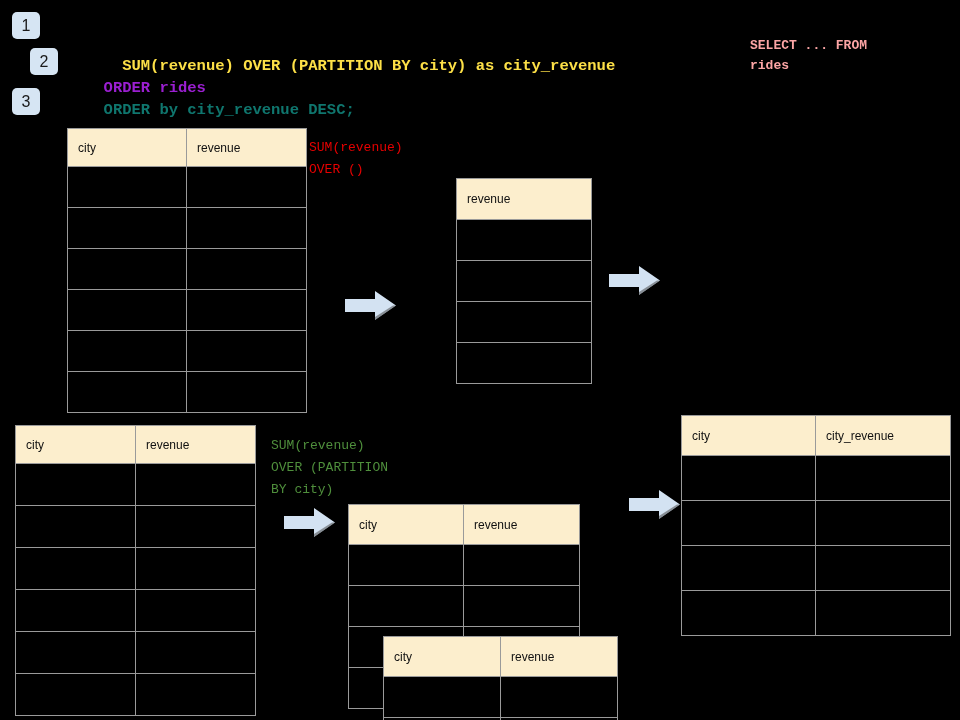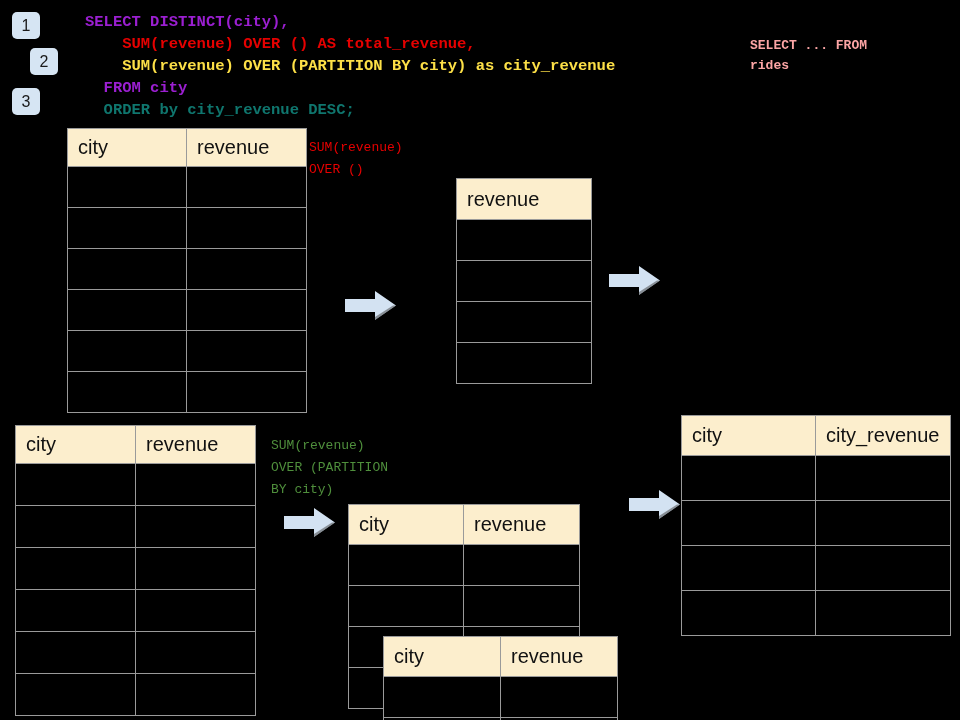--- a/index.html
+++ b/index.html
@@ -56,21 +56,21 @@
   .tbl td{
     border:1px solid #9a9a9a;
     padding:0;
     background:#000000;
     box-sizing:border-box;
   }
   .tbl td.hd{
     background:#fceecd;
     color:#111111;
     font-family:"Liberation Sans", sans-serif;
-    font-size:20px;
+    font-size:12px;
     padding:0 0 0 10px;
     vertical-align:middle;
     white-space:nowrap;
     overflow:hidden;
   }
 
   
   .arrow{position:absolute;}
 </style>
 </head>
@@ -81,24 +81,22 @@
   <div class="badge" style="left:12px;top:12px;width:28px;height:27px;">
     <span>1</span>
   </div>
   <div class="badge" style="left:30px;top:48px;width:28px;height:27px;">
     <span>2</span>
   </div>
   <div class="badge" style="left:12px;top:88px;width:28px;height:27px;">
     <span>3</span>
   </div>
 
-  <div class="code" style="left:85px;top:11px;color:#9b1fd1;">SELECT DISTINCT(city),</div>
-  <div class="code" style="left:85px;top:33px;color:#e60000;">    SUM(revenue) OVER () AS total_revenue,</div>
   <div class="code" style="left:85px;top:55px;color:#fde047;">    SUM(revenue) OVER (PARTITION BY city) as city_revenue</div>
-  <div class="code" style="left:85px;top:77px;color:#9b1fd1;">  FROM city</div>
+  <div class="code" style="left:85px;top:77px;color:#9b1fd1;">  ORDER rides</div>
   <div class="code" style="left:85px;top:99px;color:#0f766e;">  ORDER by city_revenue DESC;</div>
 
   <div class="code small" style="left:750px;top:36px;color:#fca5a5;">SELECT ... FROM
 rides</div>
 
   <div class="ann" style="left:309px;top:137px;color:#e60000;">SUM(revenue)
 OVER ()</div>
 
   <div class="ann" style="left:271px;top:435px;color:#4f8f3c;">SUM(revenue)
 OVER (PARTITION

